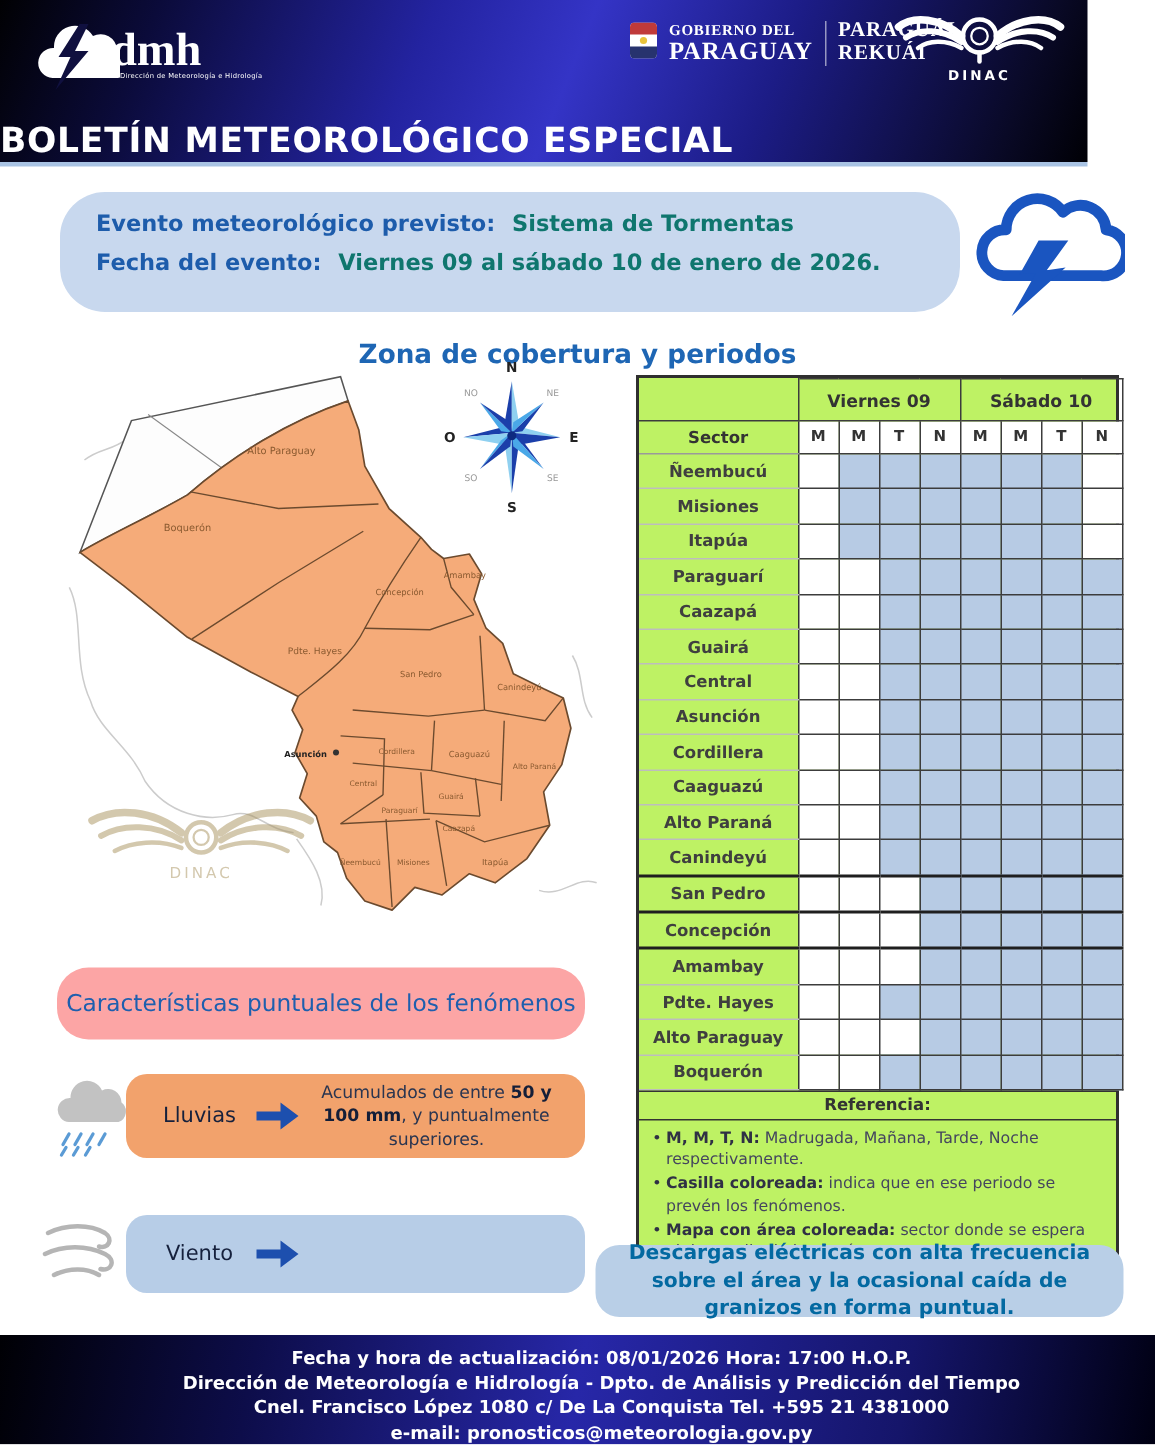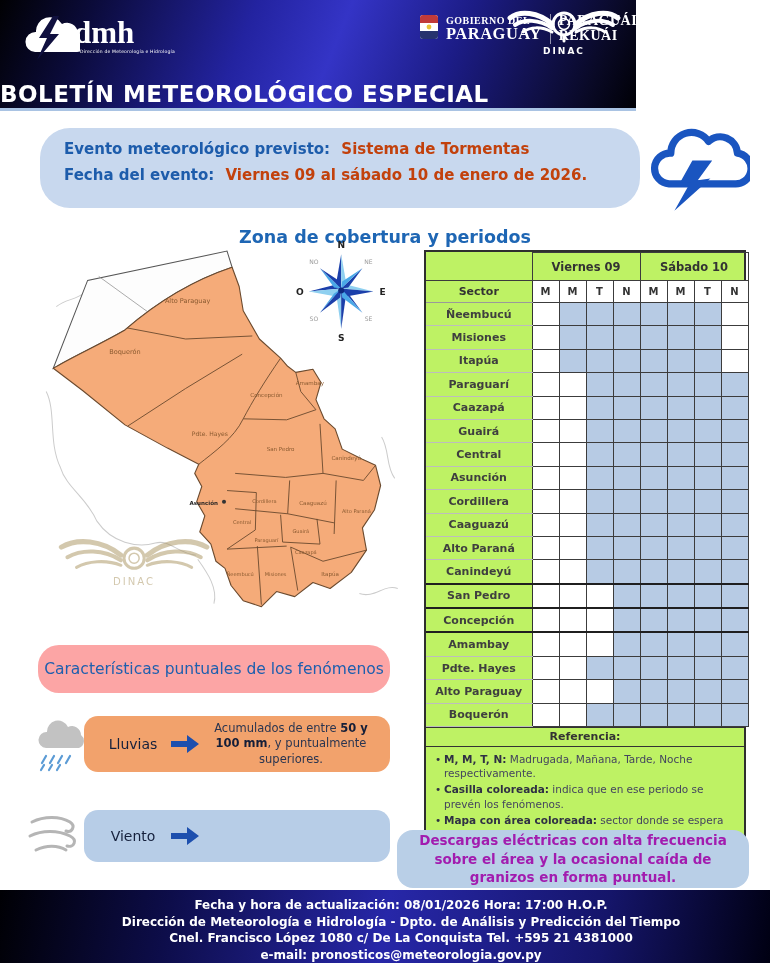--- a/index.html
+++ b/index.html
@@ -1,20 +1,20 @@
 <!DOCTYPE html>
 <html style="--cell-fill: #b7cbe4;"><head>
 <meta charset="utf-8">
 <style>
   html,body{margin:0;padding:0;background:#ffffff;}
   .page{position:relative;width:770px;height:963px;overflow:hidden;background:#ffffff;
         font-family:"DejaVu Sans","Liberation Sans",sans-serif;}
 
   
-  .topbar{position:absolute;left:0;top:0;width:636px;height:108px;
+  .topbar{position:absolute;left:0;top:0;width:725px;height:108px;
     background:linear-gradient(112deg,#010103 0%,#0b0b3a 14%,#2323a0 38%,#3434c6 52%,#1c1c86 70%,#090926 92%,#000005 100%);
     border-bottom:3px solid #a9c3e3;}
   .page-title{position:absolute;left:0;top:66px;width:770px;text-align:left;
     color:#ffffff;font-size:23px;font-weight:700;letter-spacing:.5px;}
   .dmh-logo{position:absolute;left:22px;top:10px;display:flex;align-items:flex-start;}
   .dmh-text{color:#fff;font-family:"Liberation Serif",serif;font-weight:700;font-size:31px;line-height:30px;margin-left:-6px;margin-top:8px;}
   .dmh-tagline{color:#fff;font-size:4.5px;margin-top:1px;letter-spacing:.2px;}
   .gov-logo{position:absolute;left:420px;top:14px;display:flex;align-items:center;gap:8px;color:#fff;}
   .gov-left{text-align:left;font-family:"Liberation Serif",serif;font-weight:700;line-height:1.0;}
   .gov-l1{font-size:10px;letter-spacing:.5px;}
@@ -22,21 +22,21 @@
   .gov-div{width:1px;height:30px;background:rgba(255,255,255,.55);}
   .gov-right{font-family:"Liberation Serif",serif;font-weight:700;line-height:1.05;font-size:14px;letter-spacing:.5px;}
   .dinac-logo{position:absolute;right:12px;top:6px;width:120px;text-align:center;color:#fff;}
   .dinac-label{font-size:9px;font-weight:700;letter-spacing:2px;margin-top:-4px;}
 
   
   .event-box{position:absolute;left:40px;top:128px;width:600px;height:80px;background:#c8d8ee;
     border-radius:30px;padding:12px 0 0 24px;box-sizing:border-box;}
   .event-line{font-size:15px;font-weight:700;margin-bottom:8px;white-space:nowrap;}
   .event-label{color:#1d5cab;}
-  .event-value{color:#c2410c;margin-left:6px;}
+  .event-value{color:#0f766e;margin-left:6px;}
   .storm-icon{position:absolute;left:642px;top:110px;}
 
   
   .zona-title{position:absolute;left:0;top:212px;width:770px;text-align:center;
     color:#1e66b4;font-size:17.5px;font-weight:700;}
 
   
   .map-wrap{position:absolute;left:26px;top:240px;width:394px;height:394px;}
 
   
@@ -69,23 +69,23 @@
     border-radius:14px;padding:4px 10px 4px 14px;}
   .phen-lluvias{left:84px;top:716px;width:306px;height:56px;background:#f2a26c;}
   .phen-viento{left:84px;top:810px;width:306px;height:52px;background:#b7cde7;}
   .phen-name{width:70px;font-size:14px;font-weight:400;color:#15203c;text-align:center;flex:0 0 70px;}
   .phen-arrow{flex:0 0 34px;display:flex;justify-content:center;}
   .phen-desc{flex:1;font-size:11.5px;color:#2a3550;text-align:center;line-height:1.35;}
   .phen-desc b{color:#141e38;}
   .icon-rain{position:absolute;left:34px;top:718px;}
   .icon-wind{position:absolute;left:26px;top:806px;}
 
-  .alert-box{position:absolute;left:397px;top:830px;width:352px;height:58px;background:#b9cfe7;
+  .alert-box{position:absolute;left:397px;top:830px;width:352px;height:48px;background:#b9cfe7;
     border-radius:16px;display:flex;align-items:center;justify-content:center;box-sizing:border-box;
-    padding:8px 16px;color:#a21caf;font-size:13.5px;font-weight:700;text-align:center;line-height:1.4;}
+    padding:8px 16px;color:#0369a1;font-size:13.5px;font-weight:700;text-align:center;line-height:1.4;}
 
   
   .botbar{position:absolute;left:0;bottom:0;width:770px;height:73px;
     background:linear-gradient(100deg,#000004 0%,#0d0d4a 22%,#2727a8 50%,#15156a 78%,#000012 100%);
     color:#fff;text-align:center;padding-top:7px;box-sizing:border-box;}
   .foot-line{font-size:12px;font-weight:700;line-height:16.5px;padding-left:32px;}
 </style>
 </head>
 <body>
 

